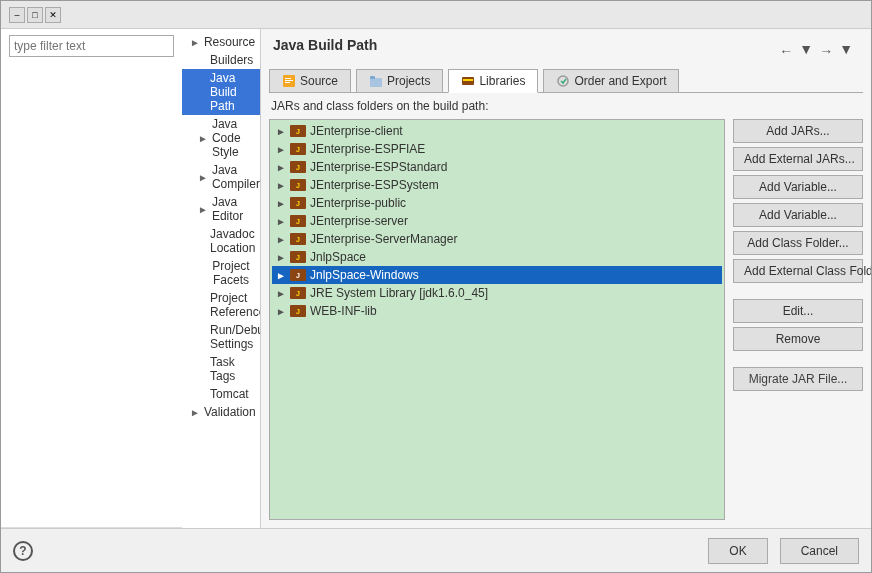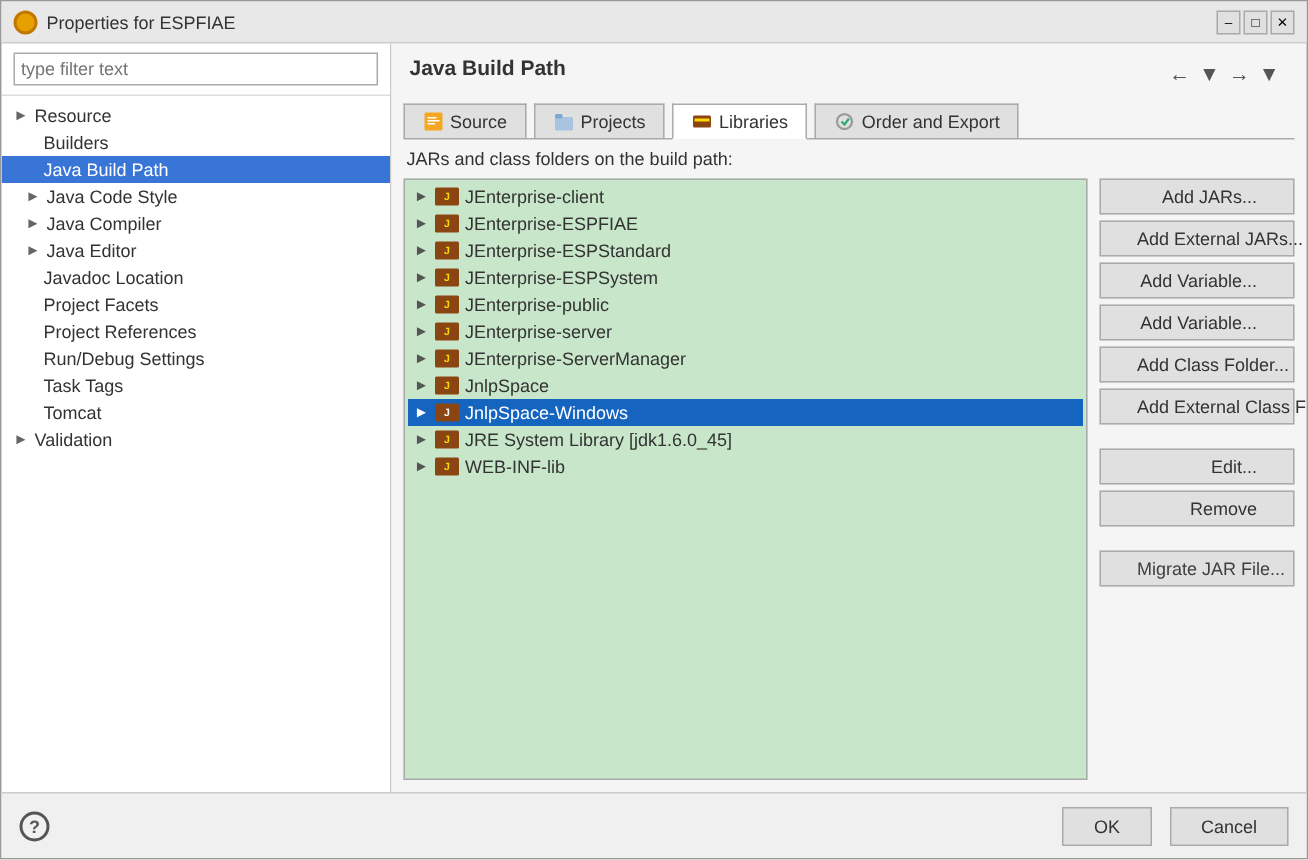--- a/index.html
+++ b/index.html
@@ -66,21 +66,20 @@
       flex: 1;
       overflow: hidden;
     }
 
     
     .left-panel {
       width: 260px;
       background: #fff;
       border-right: 1px solid #ccc;
       display: flex;
-      flex-direction: column;
     }
 
     .filter-bar {
       padding: 6px 8px;
       border-bottom: 1px solid #ddd;
     }
 
     .filter-input {
       width: 100%;
       height: 22px;
@@ -234,27 +233,27 @@
     }
 
     .buttons-panel {
       display: flex;
       flex-direction: column;
       gap: 4px;
       width: 130px;
     }
 
     .btn {
-      padding: 4px 24px;
+      padding: 4px 10px;
       border: 1px solid #aaa;
       background: #e0e0e0;
       cursor: pointer;
       font-size: 12px;
       color: #333;
-      text-align: right;
+      text-align: center;
       white-space: nowrap;
     }
 
     .btn:disabled, .btn.disabled {
       color: #404040;
       cursor: default;
     }
 
     .btn-spacer {
       height: 8px;
@@ -315,24 +314,20 @@
       color: #555;
       padding: 0 2px;
     }
   </style>
 </head>
 <body>
 
 <div class="window">
 
   <div class="title-bar">
-    <div class="title-bar-left">
-      <div class="title-icon"></div>
-      <span class="title-text">Properties for ESPFIAE</span>
-    </div>
     <div class="title-controls">
       <div class="title-btn">–</div>
       <div class="title-btn">□</div>
       <div class="title-btn">✕</div>
     </div>
   </div>
 
   <div class="content">
 
     <div class="left-panel">

